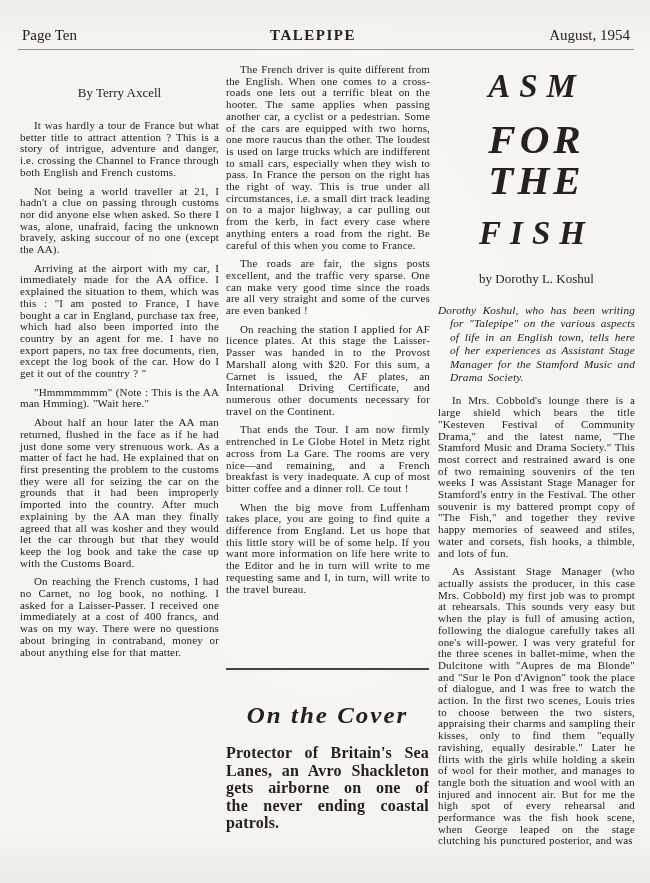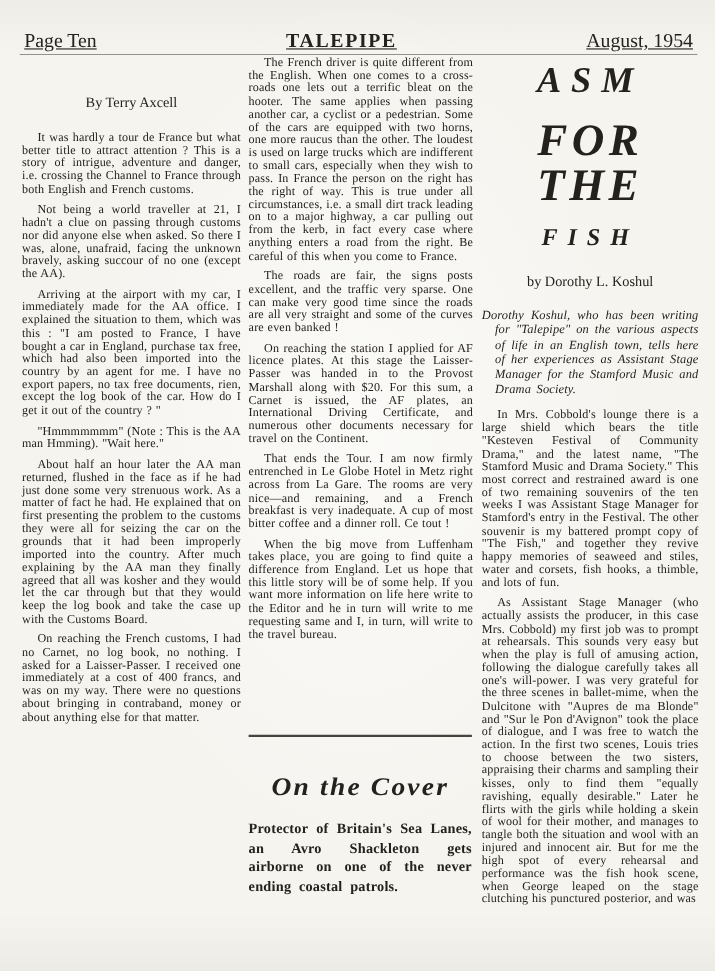--- a/index.html
+++ b/index.html
@@ -10,28 +10,27 @@
     background:var(--paper);
     background-image:radial-gradient(ellipse at 50% 45%, rgba(255,255,255,.55) 0%, rgba(255,255,255,0) 60%),
                      linear-gradient(180deg, rgba(120,110,95,.05), rgba(120,110,95,0) 6%, rgba(120,110,95,0) 94%, rgba(120,110,95,.07));
     font-family:"Liberation Serif","DejaVu Serif",serif;
     color:var(--ink); overflow:hidden;
   }
   
   .pagehead {
     position:absolute; top:27px; left:22px; right:20px;
     display:flex; justify-content:space-between; align-items:baseline;
-    font-size:18px;
-    text-decoration:underline;
+    font-size:15px;
   }
   .masthead { font-weight:bold; letter-spacing:1.5px; }
   .headrule { position:absolute; top:49px; left:18px; right:16px; border-top:1.5px solid rgba(70,64,56,.55); }
 
   
-  .col { position:absolute; top:52px; }
+  .col { position:absolute; top:64px; }
   .col p {
     font-size:11px; line-height:11.7px; letter-spacing:.15px; word-spacing:.5px;
     text-align:justify; text-indent:14px; margin-bottom:7px;
   }
   .col-left  { left:20px;  width:199px; top:62px; }
   .col-mid   { left:226px; width:204px; }
   .col-right { left:438px; width:197px; }
 
   
   .title-roman { text-align:center; font-weight:bold; margin:8px 0 0; }
@@ -39,40 +38,40 @@
   .title-roman .t1 { font-size:34px; letter-spacing:11px; padding-left:11px; }
   .title-roman .t2 { font-size:29px; margin-top:15px; }
   .title-roman .t3 { font-size:30px; letter-spacing:6px; padding-left:6px; margin-top:15px; }
   .byline { text-align:center; font-size:13px; margin:23px 0 19px; }
 
   
   .title-italic { text-align:center; font-weight:bold; font-style:italic; margin:6px 0 12px; }
   .title-italic span { display:block; line-height:1; }
   .title-italic .t1 { font-size:33px; letter-spacing:9px; }
   .title-italic .t2 { font-size:41px; letter-spacing:4px; }
-  .title-italic .t3 { font-size:22px; letter-spacing:9px; }
+  .title-italic .t3 { font-size:33px; letter-spacing:9px; }
   .title-italic span + span { margin-top:16px; }
   .col-right .byline { margin:21px 0 17px; }
 
   .intro {
     font-style:italic; font-size:11.3px !important; line-height:13.4px !important;
     padding-left:12px; text-indent:-12px !important; margin-bottom:11px !important;
     word-spacing:2px !important;
   }
 
   
   .cover-box { position:absolute; left:226px; top:668px; width:203px; }
   .cover-rule { border-top:2px solid rgba(40,36,30,.85); width:100%; }
   .cover-head {
     text-align:center; font-weight:bold; font-style:italic;
     font-size:25px; letter-spacing:2px; margin-top:32px;
     transform:scaleY(.92);
   }
   .cover-text {
-    margin-top:14px; font-weight:bold; font-size:13px; line-height:17.5px;
+    margin-top:14px; font-weight:bold; font-size:16px; line-height:17.5px;
     text-align:justify; word-spacing:3.5px; letter-spacing:.2px;
   }
 </style>
 </head>
 <body>
 
 <div class="page">
 
   <header class="pagehead">
     <span>Page Ten</span>

